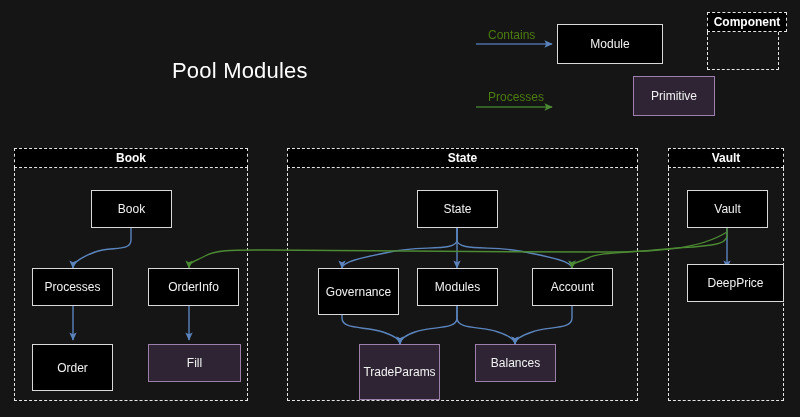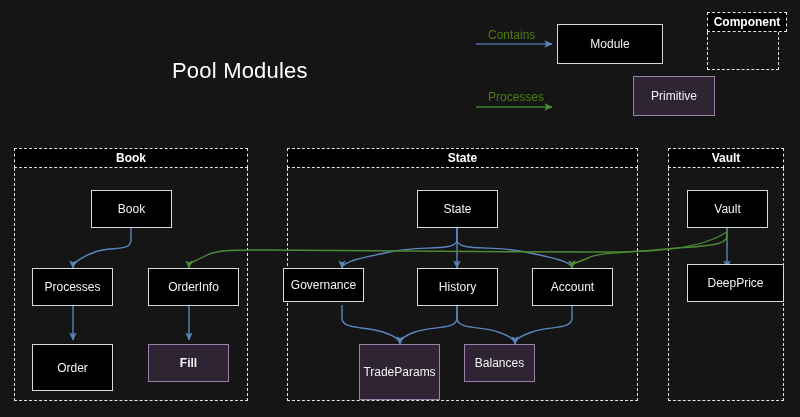--- a/index.html
+++ b/index.html
@@ -163,40 +163,40 @@
   </div>
   <div class="node module" style="left:32px;top:268px;width:81px;height:38px;">
     <span>Processes</span>
   </div>
   <div class="node module" style="left:148px;top:268px;width:91px;height:38px;">
     <span>OrderInfo</span>
   </div>
   <div class="node module" style="left:32px;top:344px;width:81px;height:47px;">
     <span>Order</span>
   </div>
-  <div class="node primitive" style="left:148px;top:344px;width:81px;height:38px;font-weight:bold;">
+  <div class="node primitive" style="left:148px;top:344px;width:93px;height:38px;">
     <span>Fill</span>
   </div>
 
   <div class="node module" style="left:417px;top:190px;width:81px;height:38px;">
     <span>State</span>
   </div>
-  <div class="node module" style="left:283px;top:268px;width:81px;height:34px;">
+  <div class="node module" style="left:318px;top:268px;width:81px;height:47px;">
     <span>Governance</span>
   </div>
   <div class="node module" style="left:417px;top:268px;width:81px;height:38px;">
-    <span>History</span>
+    <span>Modules</span>
   </div>
   <div class="node module" style="left:532px;top:268px;width:81px;height:38px;text-align:right;">
     <span>Account</span>
   </div>
   <div class="node primitive" style="left:359px;top:344px;width:81px;height:56px;">
     <span>TradeParams</span>
   </div>
-  <div class="node primitive" style="left:464px;top:344px;width:71px;height:38px;">
+  <div class="node primitive" style="left:475px;top:344px;width:81px;height:38px;">
     <span>Balances</span>
   </div>
 
   <div class="node module" style="left:687px;top:190px;width:81px;height:38px;">
     <span>Vault</span>
   </div>
   <div class="node module" style="left:687px;top:264px;width:97px;height:38px;">
     <span>DeepPrice</span>
   </div>
 

